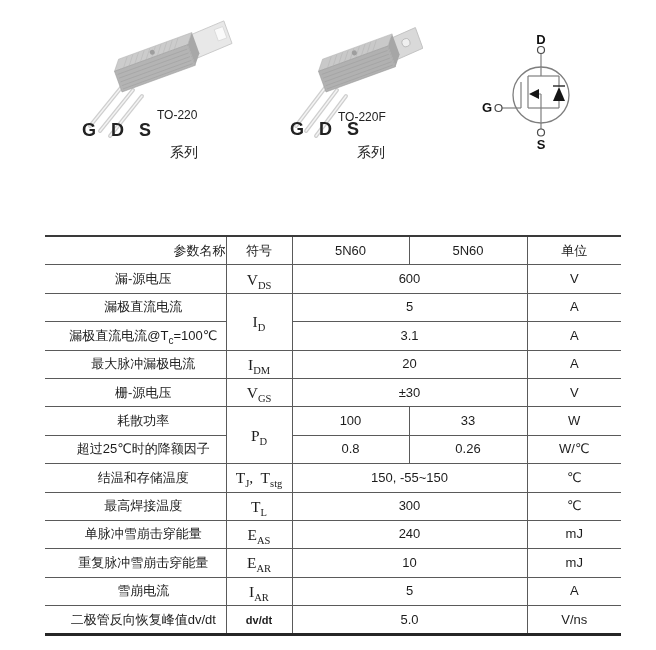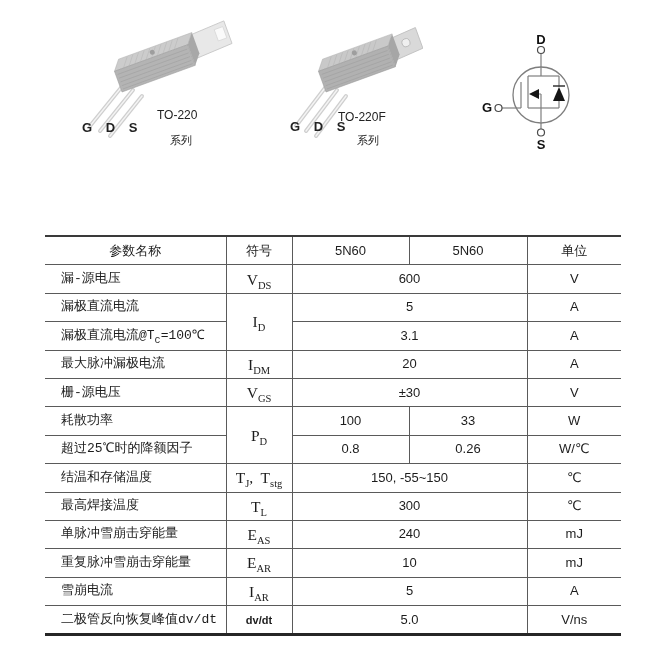--- a/index.html
+++ b/index.html
@@ -1,34 +1,34 @@
 <!DOCTYPE html>
 <html><head>
 <meta charset="utf-8">
 <style>
   html,body{margin:0;padding:0;background:#fff;}
   #page{position:relative;width:656px;height:650px;background:#ffffff;overflow:hidden;
         font-family:"Liberation Sans","DejaVu Sans",sans-serif;color:#1c1c1c;}
   .abs{position:absolute;}
-  .pins{font-weight:700;font-size:13px;letter-spacing:5px;color:#222;}
+  .pins{font-weight:700;font-size:18px;letter-spacing:5px;color:#222;}
   .pkgname{font-size:12px;color:#222;}
-  .series{font-size:11px;color:#222;}
+  .series{font-size:14px;color:#222;margin-top:11px;}
   .termlabel{font-weight:700;font-size:13px;fill:#111;}
   #title{left:62px;top:184px;font-size:16px;font-weight:700;color:#161616;white-space:pre;}
   
   table{position:absolute;left:45px;top:235px;width:576px;border-collapse:collapse;table-layout:fixed;}
   col:nth-child(1){width:181px}col:nth-child(2){width:66px}col:nth-child(3){width:117px}
   col:nth-child(4){width:118px}col:nth-child(5){width:94px}
   th,td{border:1px solid #5a5a5a;height:27.4px;padding:0;text-align:center;
         font-size:13px;font-weight:400;color:#1c1c1c;line-height:1.1;}
   tr:first-child th{border-top:2px solid #3a3a3a;}
   tr:last-child td{border-bottom:3px solid #262626;}
-  th:first-child,td:first-child{border-left:none;}
+  th:first-child,td:first-child{border-left:none;text-align:right;}
   th:last-child,td:last-child{border-right:none;}
-  td.param{text-align:left;padding-left:16px;font-family:Liberation Mono, monospace;}
+  td.param{text-align:center;padding-left:16px;}
   td.sym{font-family:"Liberation Serif","DejaVu Serif",serif;font-size:15.5px;white-space:pre;text-align:center;}
   td.sym sub{font-size:10.5px;line-height:0;}
   td.param sub{font-size:10px;line-height:0;}
   td.symsans{font-weight:700;font-size:11px;}
   svg{display:block;}
 </style>
 </head>
 <body>
 
 <div id="page">

